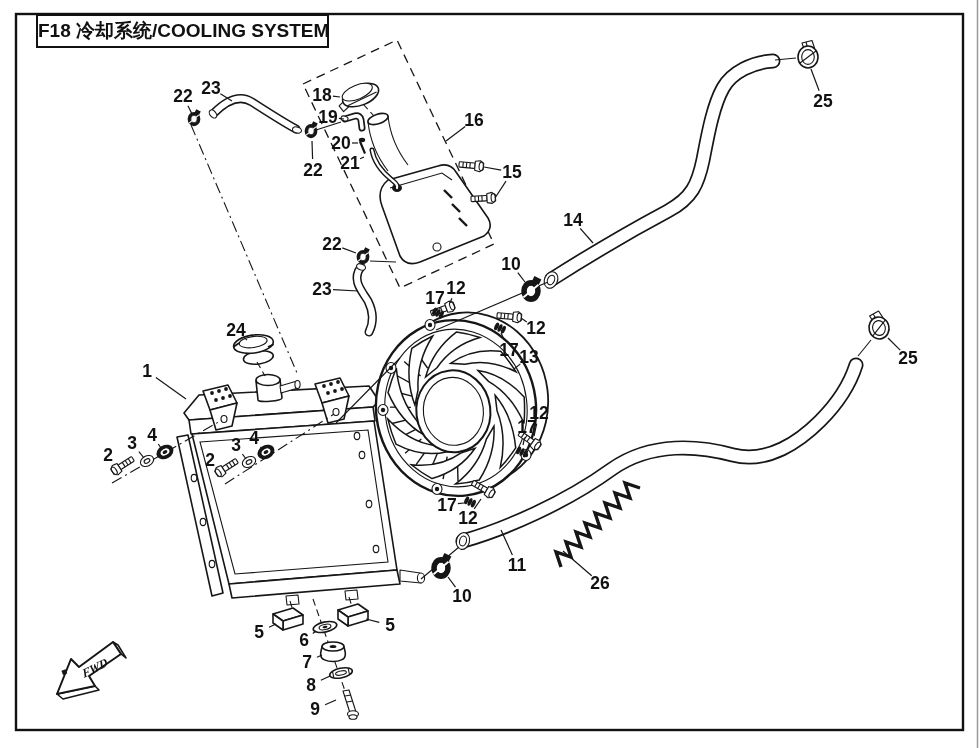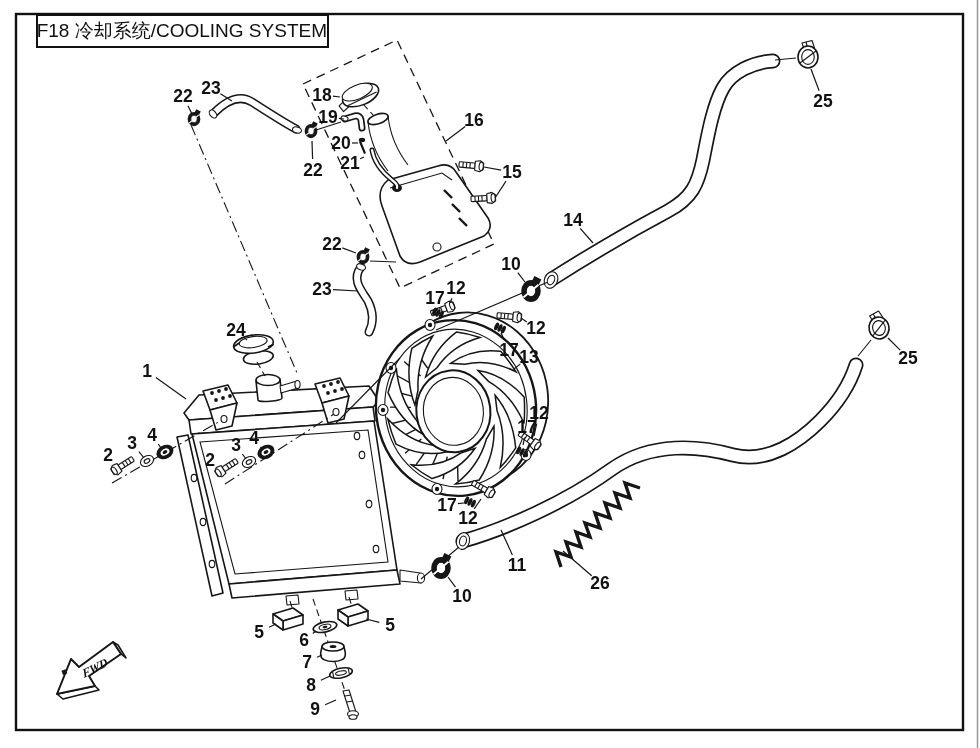--- a/index.html
+++ b/index.html
@@ -1,20 +1,20 @@
 <!DOCTYPE html>
 <html><head>
 <meta charset="utf-8">
 <style>
   html,body{margin:0;padding:0;background:#fff;}
   #page{position:relative;width:980px;height:748px;background:#ffffff;overflow:hidden;
         font-family:"Liberation Sans", sans-serif;}
   #title-box{position:absolute;left:36px;top:14px;width:289px;height:30px;
-        border:2.4px solid #111;background:#fff;display:flex;align-items:center;justify-content:flex-end;
-        font-weight:normal;font-size:19px;color:#111;letter-spacing:0px;white-space:nowrap;}
+        border:2.4px solid #111;background:#fff;display:flex;align-items:center;justify-content:flex-start;
+        font-weight:bold;font-size:19px;color:#111;letter-spacing:0px;white-space:nowrap;}
   svg{position:absolute;left:0;top:0;}
   .wf{fill:#fff;stroke:#161616;stroke-width:1.6;stroke-linejoin:round;}
   .wf1{fill:#fff;stroke:#161616;stroke-width:1.1;stroke-linejoin:round;}
   .df{fill:#161616;stroke:none;}
   .s1{fill:none;stroke:#161616;stroke-width:1.1;}
   .s2{fill:none;stroke:#161616;stroke-width:1.8;}
   .s25{fill:none;stroke:#161616;stroke-width:2.4;}
   .dash{fill:none;stroke:#161616;stroke-width:1.1;stroke-dasharray:7 4;}
   .dashdot{fill:none;stroke:#161616;stroke-width:1.1;stroke-dasharray:11 4 2 4;}
   .dbox{fill:none;stroke:#161616;stroke-width:1.3;stroke-dasharray:9 6;}

